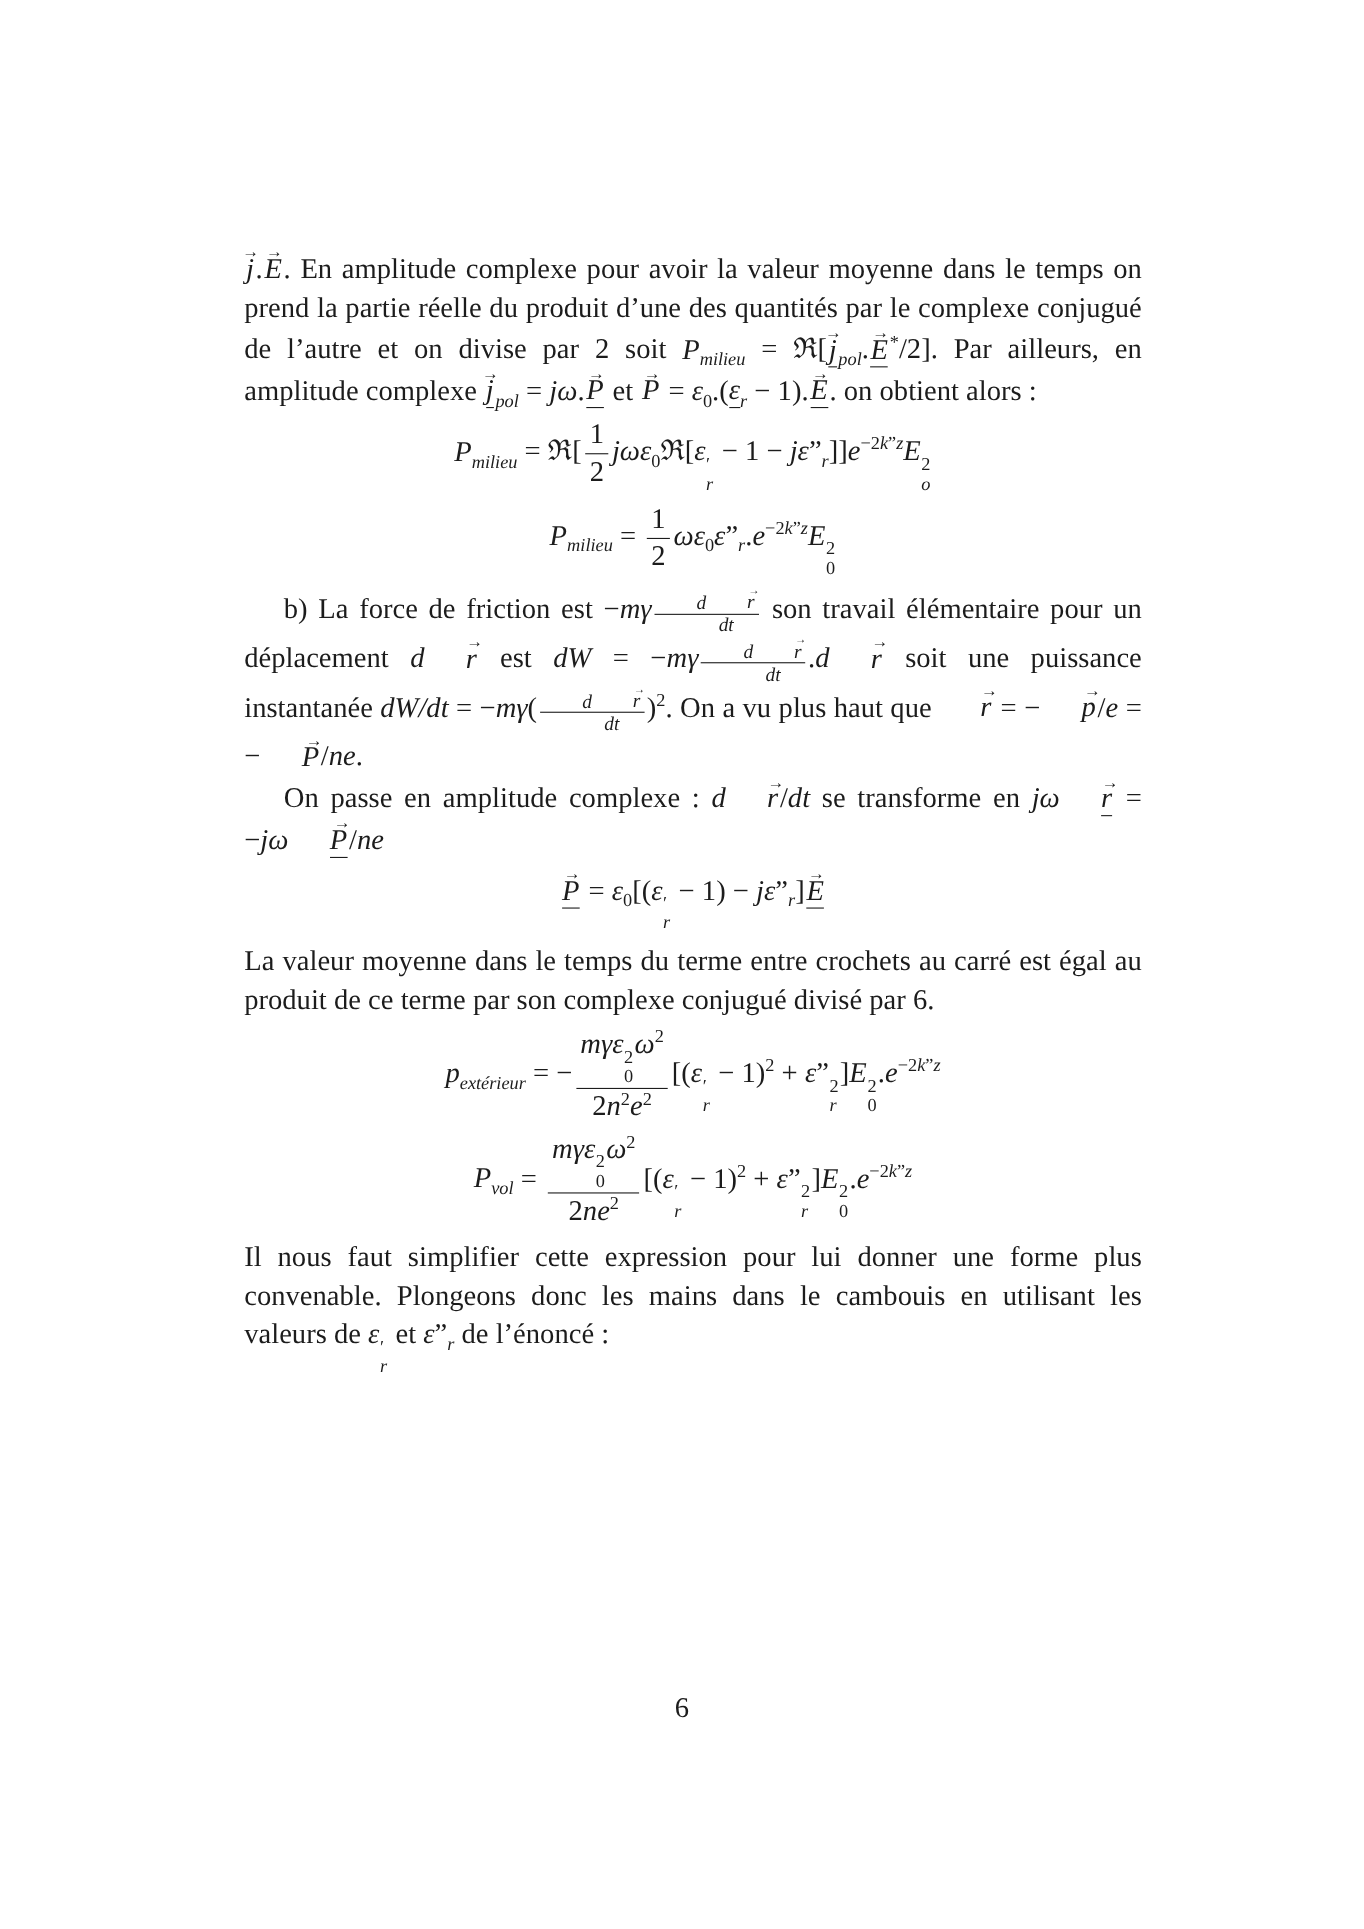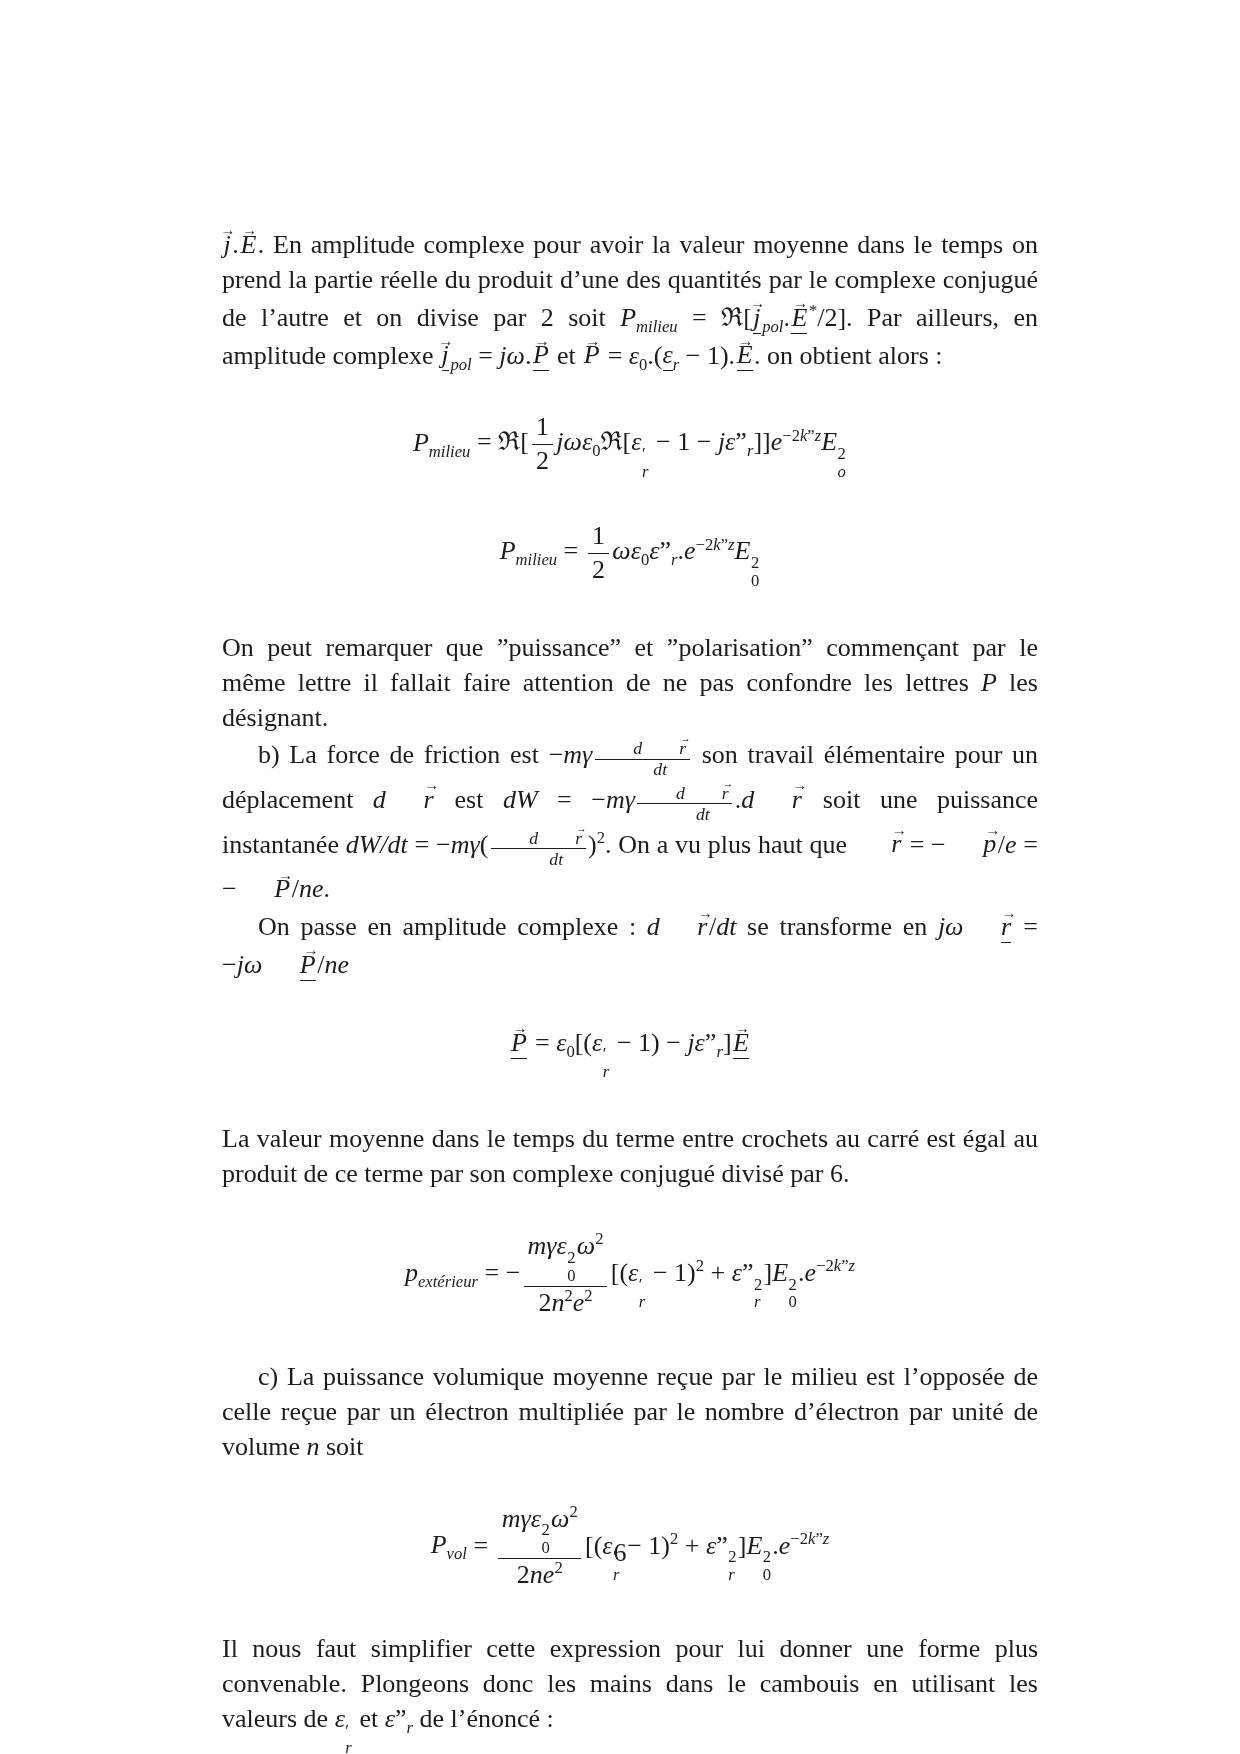--- a/index.html
+++ b/index.html
@@ -2,21 +2,21 @@
 <html><head>
 <meta charset="utf-8">
 <style>
   html,body{margin:0;padding:0;background:#ffffff;}
   .page{position:relative;width:1240px;height:1754px;background:#ffffff;color:#1c1c1c;
         font-family:"Liberation Serif", serif;overflow:hidden;}
   .content{position:absolute;left:222px;top:224px;width:816px;font-size:26px;line-height:35px;
            text-align:justify;}
   .para{margin:0;}
   .ind{text-indent:36px;}
-  .eq{text-align:center;margin:40px 0;line-height:1.25;}
+  .eq{text-align:center;margin:8px 0;line-height:1.25;}
   sub,sup{font-size:0.64em;line-height:0;}
   
   .ss{display:inline-flex;flex-direction:column;align-items:flex-start;font-size:0.64em;
       line-height:1.08;vertical-align:-0.52em;margin:0 0.07em 0 0.03em;}
   
   .frac{display:inline-flex;flex-direction:column;align-items:center;vertical-align:middle;
         margin:0 0.14em;line-height:1.18;text-align:center;}
   .frac .num{padding:0 0.14em 0.04em;border-bottom:1.6px solid #1c1c1c;}
   .frac .den{padding:0.04em 0.14em 0;}
   .frac.sm{font-size:0.68em;line-height:1.05;}
@@ -45,21 +45,20 @@
           <span>2</span>
           <span><i>o</i></span>
         </span></div>
     <div class="eq"><i>P<sub>milieu</sub></i> = <span class="frac">
           <span class="num">1</span>
           <span class="den">2</span>
         </span><i>ωε</i><sub>0</sub><i>ε</i>”<sub><i>r</i></sub>.<i>e</i><sup>−2<i>k</i>”<i>z</i></sup><i>E</i><span class="ss">
           <span>2</span>
           <span>0</span>
         </span></div>
-    <p class="para">On peut remarquer que ”puissance” et ”polarisation” commençant par le même lettre il fallait faire attention de ne pas confondre les lettres <i>P</i> les désignant.</p>
     <p class="para ind">b) La force de friction est −<i>mγ</i><span class="frac sm">
           <span class="num"><i>d</i><span class="vec"><span class="arr">→</span><i>r</i></span></span>
           <span class="den"><i>dt</i></span>
         </span> son travail élémentaire pour un déplacement <i>d</i><span class="vec"><span class="arr">→</span><i>r</i></span> est <i>dW</i> = −<i>mγ</i><span class="frac sm">
           <span class="num"><i>d</i><span class="vec"><span class="arr">→</span><i>r</i></span></span>
           <span class="den"><i>dt</i></span>
         </span>.<i>d</i><span class="vec"><span class="arr">→</span><i>r</i></span> soit une puissance instantanée <i>dW/dt</i> = −<i>mγ</i>(<span class="frac sm">
           <span class="num"><i>d</i><span class="vec"><span class="arr">→</span><i>r</i></span></span>
           <span class="den"><i>dt</i></span>
         </span>)<sup>2</sup>. On a vu plus haut que <span class="vec"><span class="arr">→</span><i>r</i></span> = −<span class="vec"><span class="arr">→</span><i>p</i></span>/<i>e</i> = −<span class="vec"><span class="arr">→</span><i>P</i></span>/<i>ne</i>.</p>
@@ -78,21 +77,20 @@
         </span>[(<i>ε</i><span class="ss">
           <span>′</span>
           <span><i>r</i></span>
         </span> − 1)<sup>2</sup> + <i>ε</i>”<span class="ss">
           <span>2</span>
           <span><i>r</i></span>
         </span>]<i>E</i><span class="ss">
           <span>2</span>
           <span>0</span>
         </span>.<i>e</i><sup>−2<i>k</i>”<i>z</i></sup></div>
-    <p class="para ind">c) La puissance volumique moyenne reçue par le milieu est l’opposée de celle reçue par un électron multipliée par le nombre d’électron par unité de volume <i>n</i> soit</p>
     <div class="eq"><i>P<sub>vol</sub></i> = <span class="frac">
           <span class="num"><i>mγε</i><span class="ss">
               <span>2</span>
               <span>0</span>
             </span><i>ω</i><sup>2</sup></span>
           <span class="den">2<i>ne</i><sup>2</sup></span>
         </span>[(<i>ε</i><span class="ss">
           <span>′</span>
           <span><i>r</i></span>
         </span> − 1)<sup>2</sup> + <i>ε</i>”<span class="ss">

